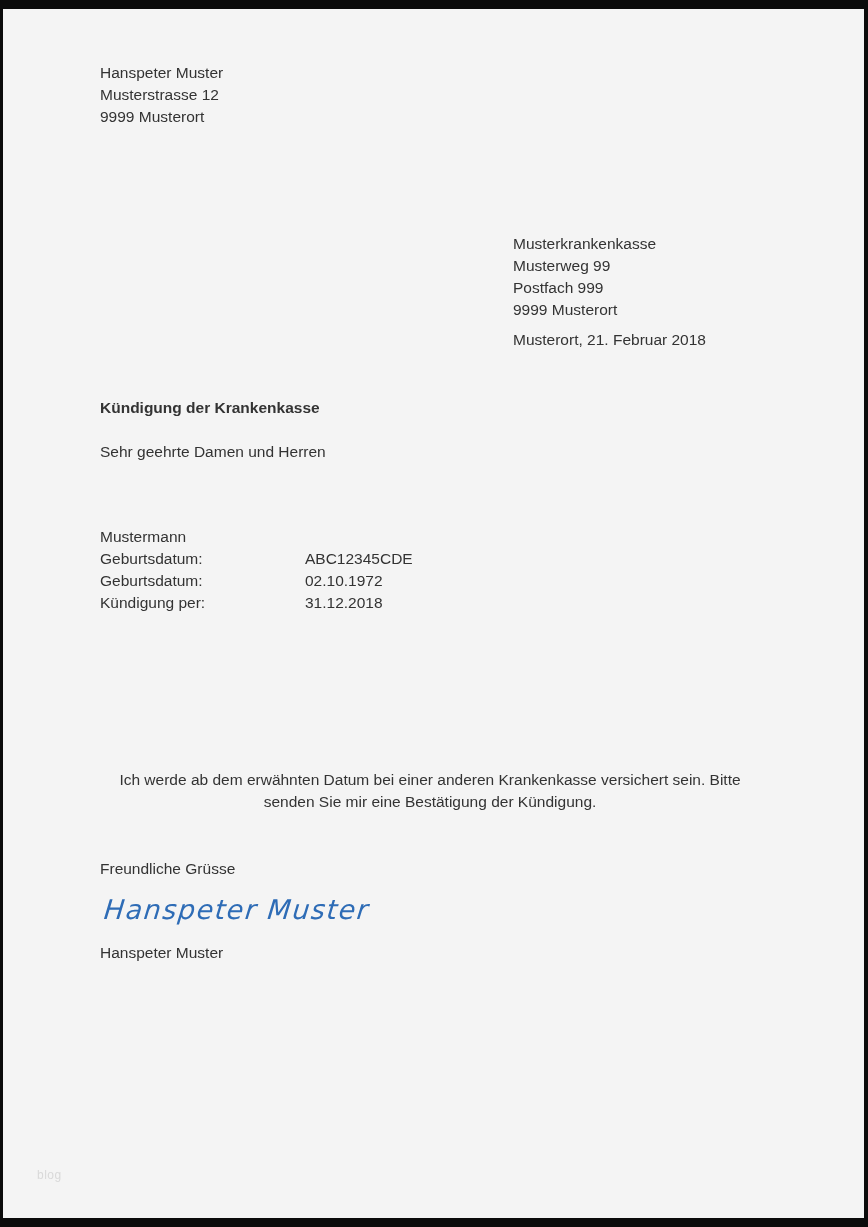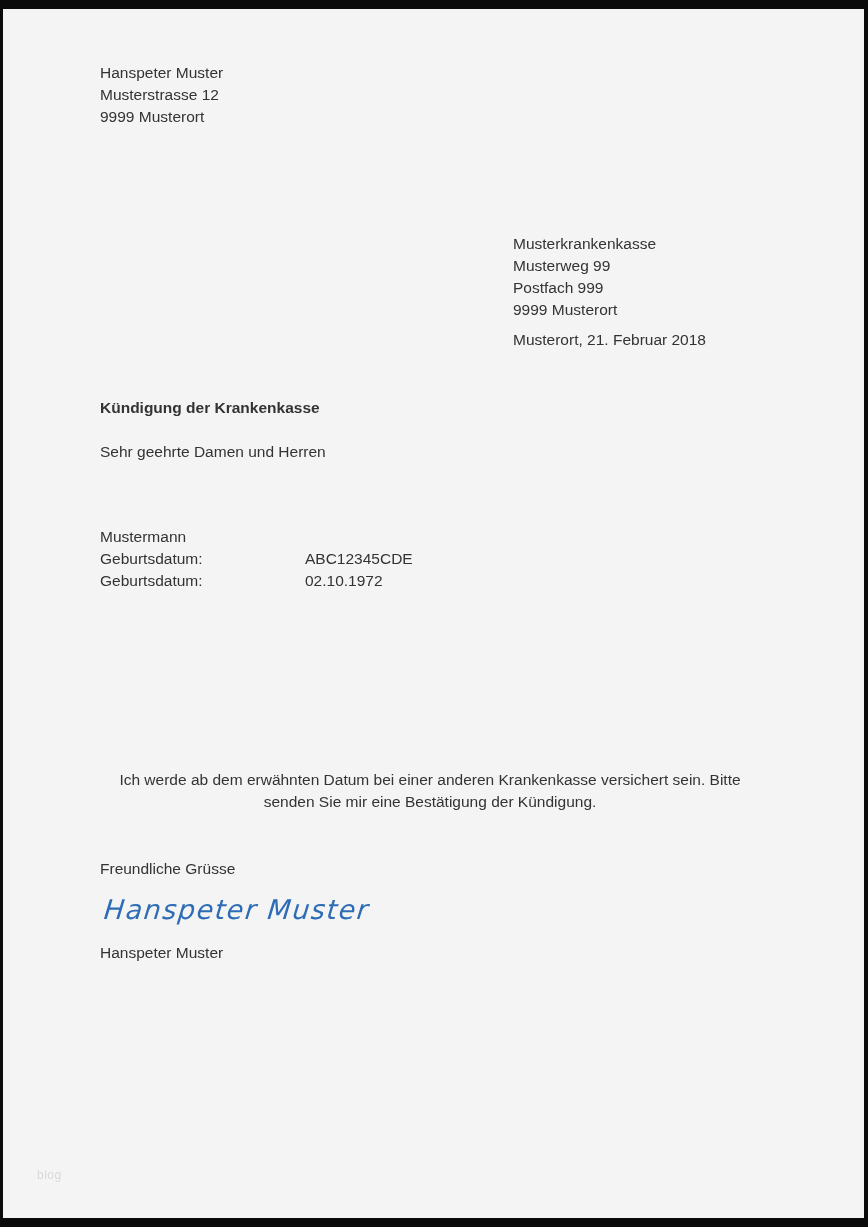--- a/index.html
+++ b/index.html
@@ -107,20 +107,24 @@
       <span class="policy-value">Mustermann</span>
     </div>
     <div class="policy-row">
       <span class="policy-label">Geburtsdatum:</span>
       <span class="policy-value">ABC12345CDE</span>
     </div>
     <div class="policy-row">
       <span class="policy-label">Geburtsdatum:</span>
       <span class="policy-value">02.10.1972</span>
     </div>
+    <div class="policy-row">
+      <span class="policy-label">Kündigung per:</span>
+      <span class="policy-value">31.12.2018</span>
+    </div>
   </div>
 
   <div class="abs para2">Ich werde ab dem erwähnten Datum bei einer anderen Krankenkasse versichert sein. Bitte senden Sie mir eine Bestätigung der Kündigung.</div>
 
   <div class="abs closing">Freundliche Grüsse</div>
 
   <div class="abs signature" style="color: rgb(46, 108, 182);">Hanspeter Muster</div>
 
   <div class="abs typed-name">Hanspeter Muster</div>
 

